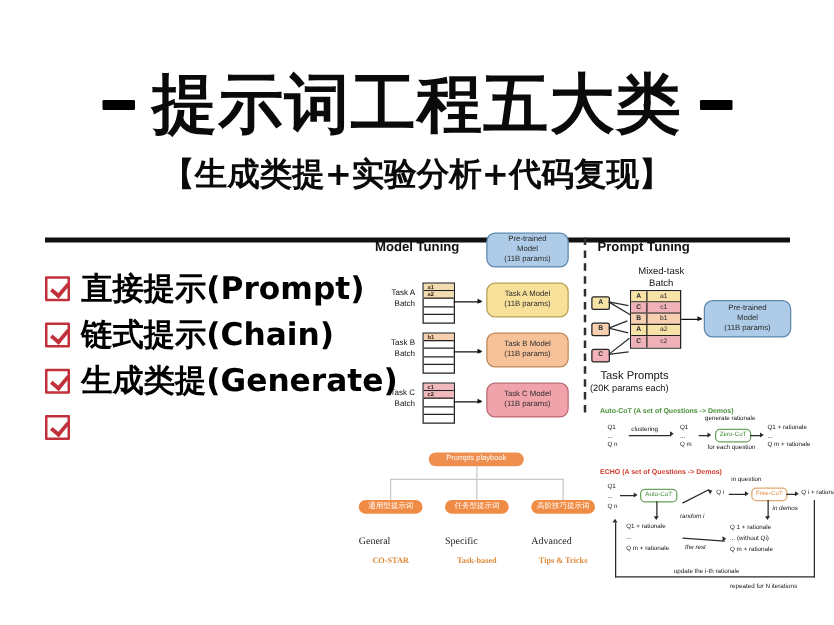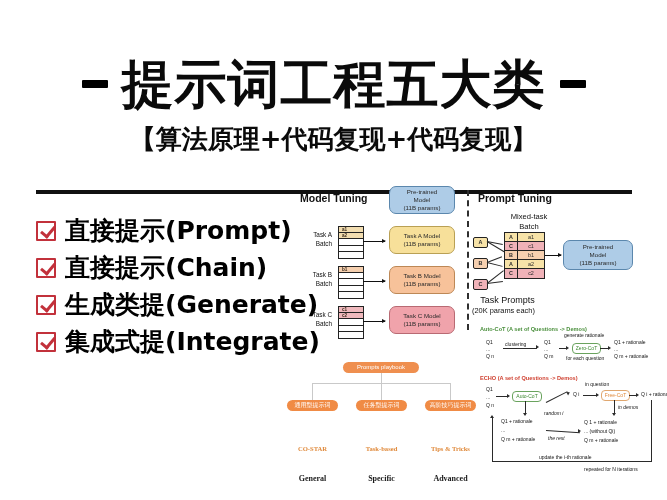--- a/index.html
+++ b/index.html
@@ -103,22 +103,22 @@
   .bg-o{background:#f6d0b0;}
   .capt{position:absolute;font-size:8px;color:#111;line-height:1.35;text-align:right;}
   
   .pill{
     position:absolute;background:#f08b45;border-radius:9px;
     color:#fff;font-size:6px;text-align:center;line-height:11px;height:11px;
     white-space:nowrap;overflow:hidden;
   }
   .pill-top{background:#ef8f4f;}
   .pl-line{position:absolute;background:#c9c9c9;}
-  .pl-cap{position:absolute;text-align:center;font-size:8px;font-weight:bold;color:#1a1a1a;
-          font-family:"Liberation Serif","DejaVu Serif",serif;margin-top:46px;}
+  .pl-cap{position:absolute;text-align:left;font-size:8px;font-weight:normal;color:#1a1a1a;
+          font-family:"Liberation Serif","DejaVu Serif",serif;}
   .pl-sub{position:absolute;text-align:center;font-size:6.6px;font-weight:bold;color:#e08a3c;
           font-family:"Liberation Serif","DejaVu Serif",serif;}
   
   .cot-head{position:absolute;font-size:5.6px;font-weight:bold;line-height:1;}
   .cot-head.green{color:#4a8f3c;}
   .cot-head.red{color:#cf4030;}
   .cot-t{position:absolute;font-size:5px;color:#151515;line-height:1.25;white-space:nowrap;}
   .cot-t.ital{font-style:italic;}
   .rbox{
     position:absolute;border:1px solid #6f6f6f;border-radius:4px;background:#fff;
@@ -134,40 +134,39 @@
 </style>
 </head>
 <body>
 
 <div id="header">
   <div class="title-row">
     <span class="title-dash"></span>
     <span class="title-text">提示词工程五大类</span>
     <span class="title-dash"></span>
   </div>
-  <div class="subtitle">【算法原理+代码复现+代码复现】</div>
+  <div class="subtitle">【生成类提+实验分析+代码复现】</div>
 </div>
 <div id="header-rule"></div>
 
 <div id="checklist">
   <div class="check-item">
     <span class="checkbox"></span>
     <span class="check-label">直接提示(Prompt)</span>
   </div>
   <div class="check-item">
     <span class="checkbox"></span>
-    <span class="check-label">直接提示(Chain)</span>
+    <span class="check-label">链式提示(Chain)</span>
   </div>
   <div class="check-item">
     <span class="checkbox"></span>
     <span class="check-label">生成类提(Generate)</span>
   </div>
   <div class="check-item">
     <span class="checkbox"></span>
-    <span class="check-label">集成式提(Integrate)</span>
   </div>
 </div>
 
 <div id="figure">
 
   <div class="dashed-divider"></div>
 
   <div class="sec-title" style="left:4px;top:6px;">Model Tuning</div>
 
   <div class="mbox c-blue" style="left:93px;top:0px;width:66px;height:28px;">

